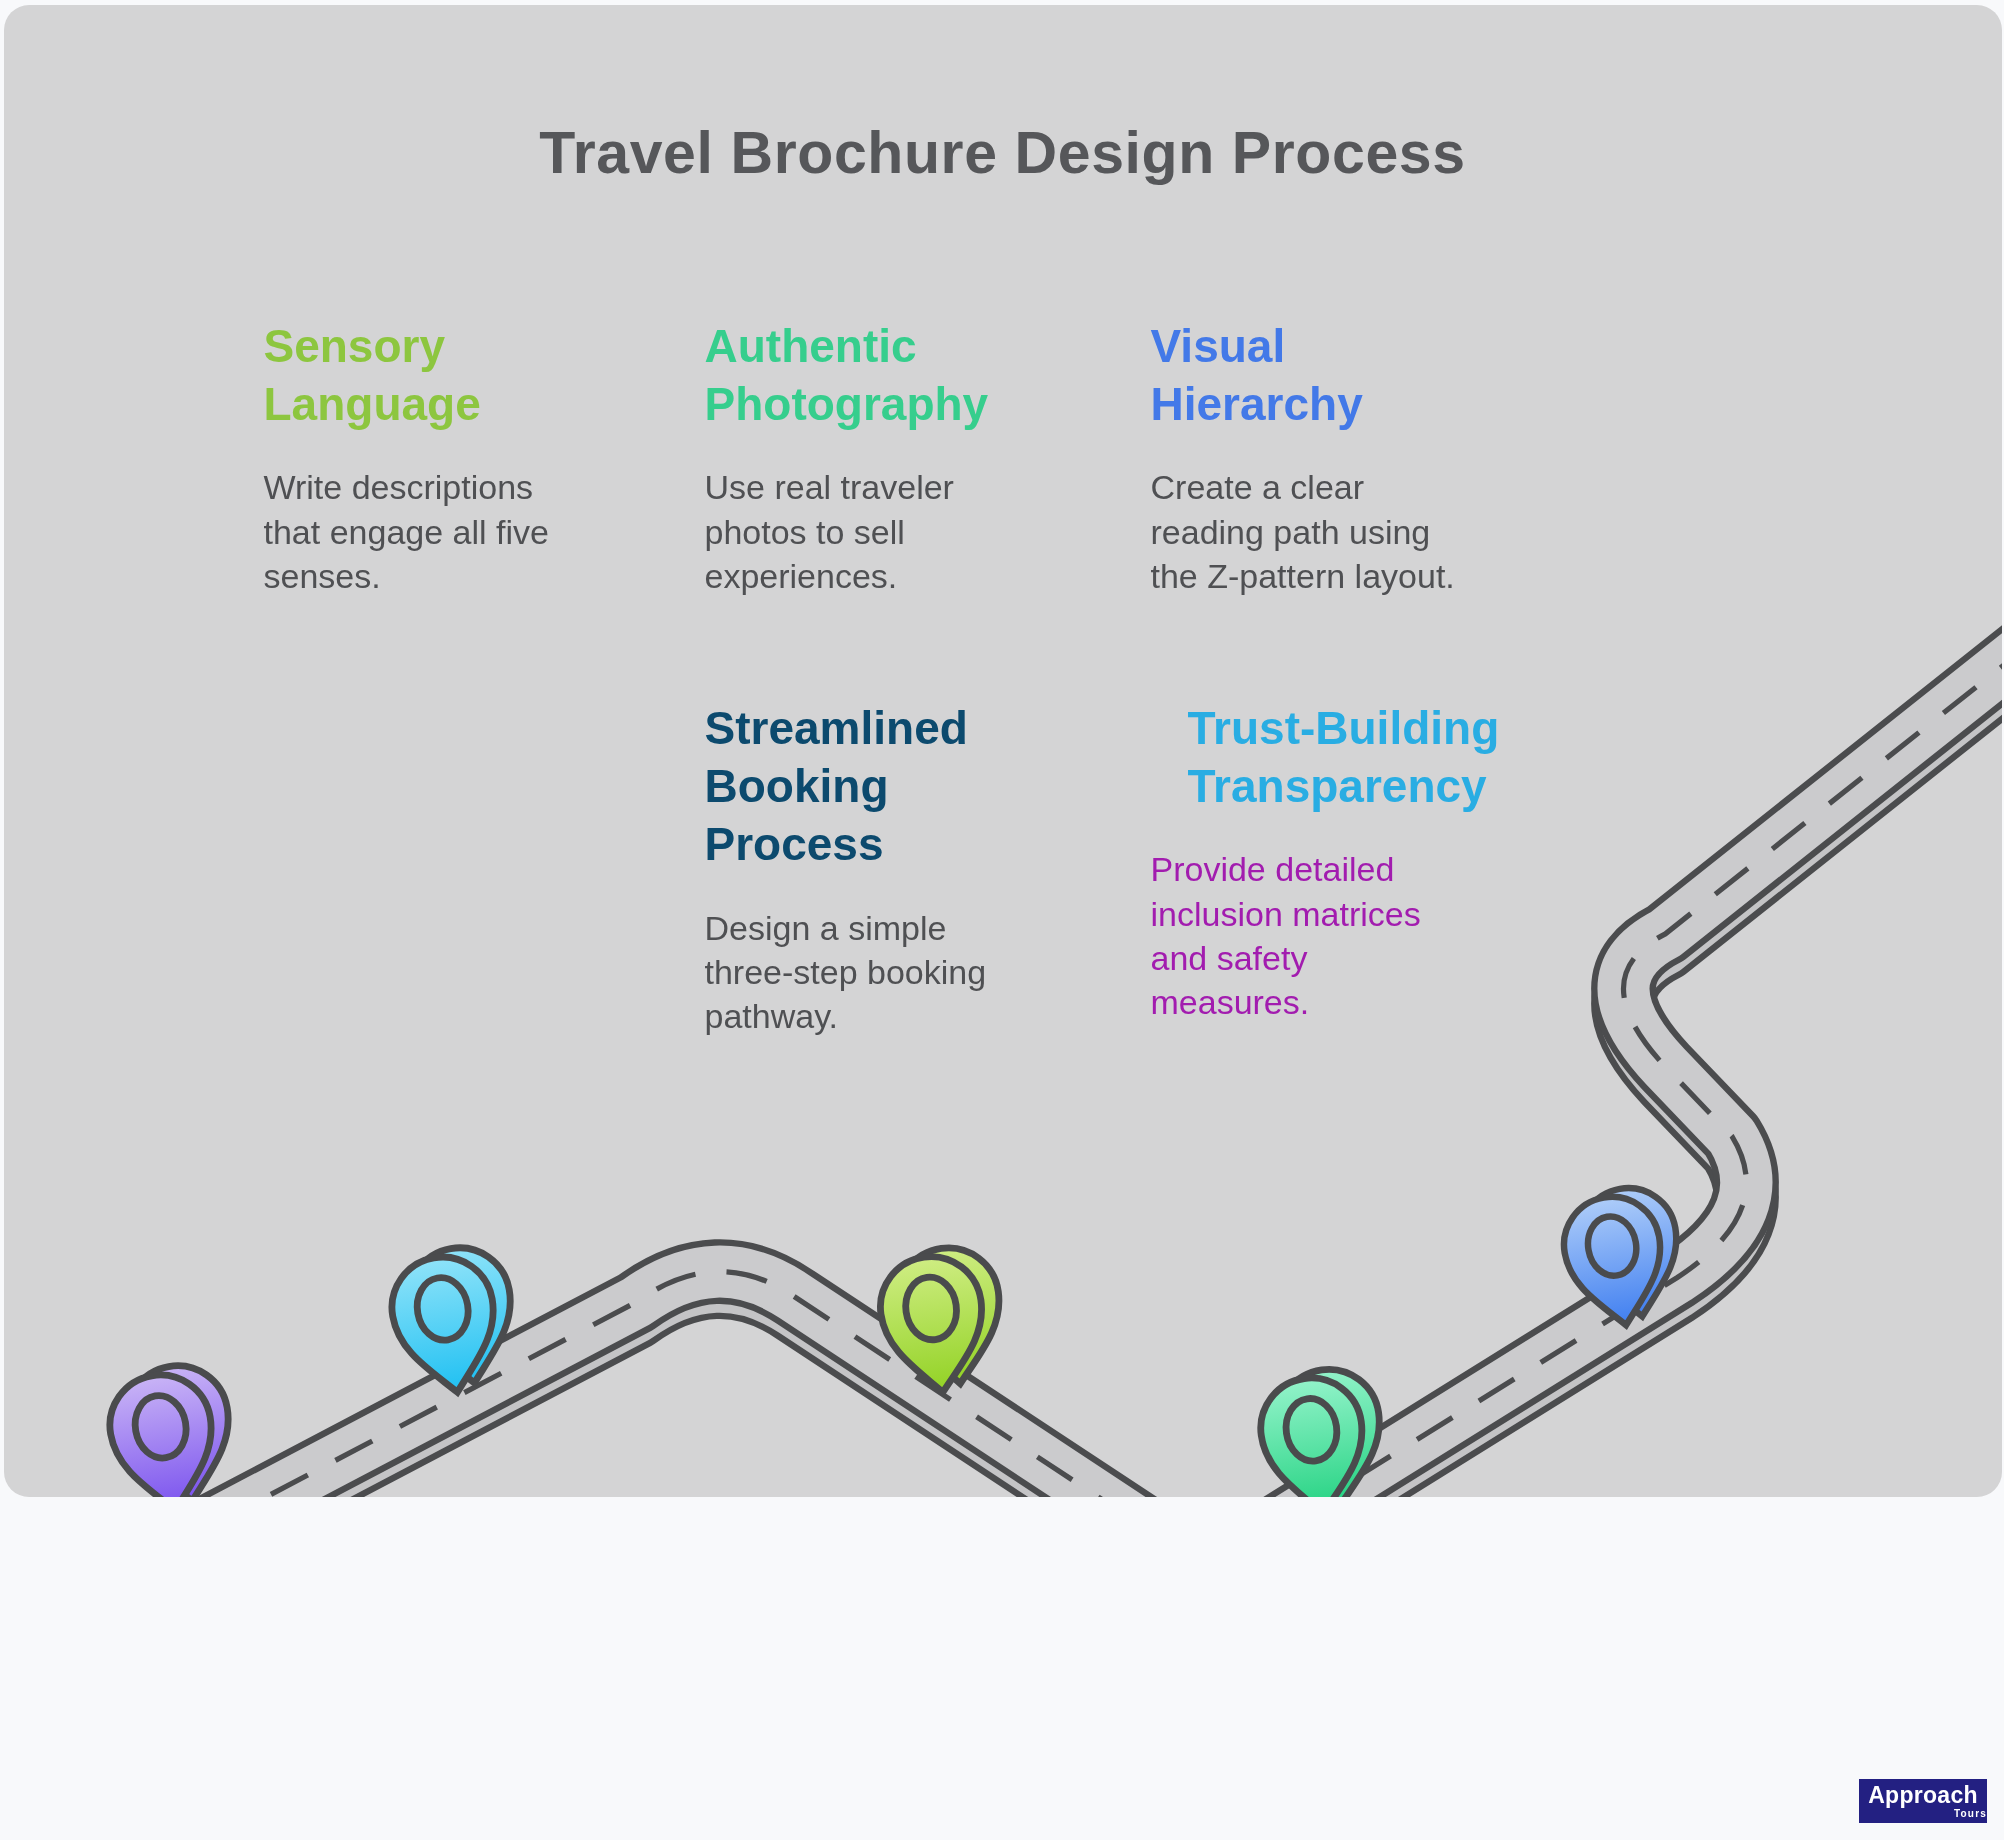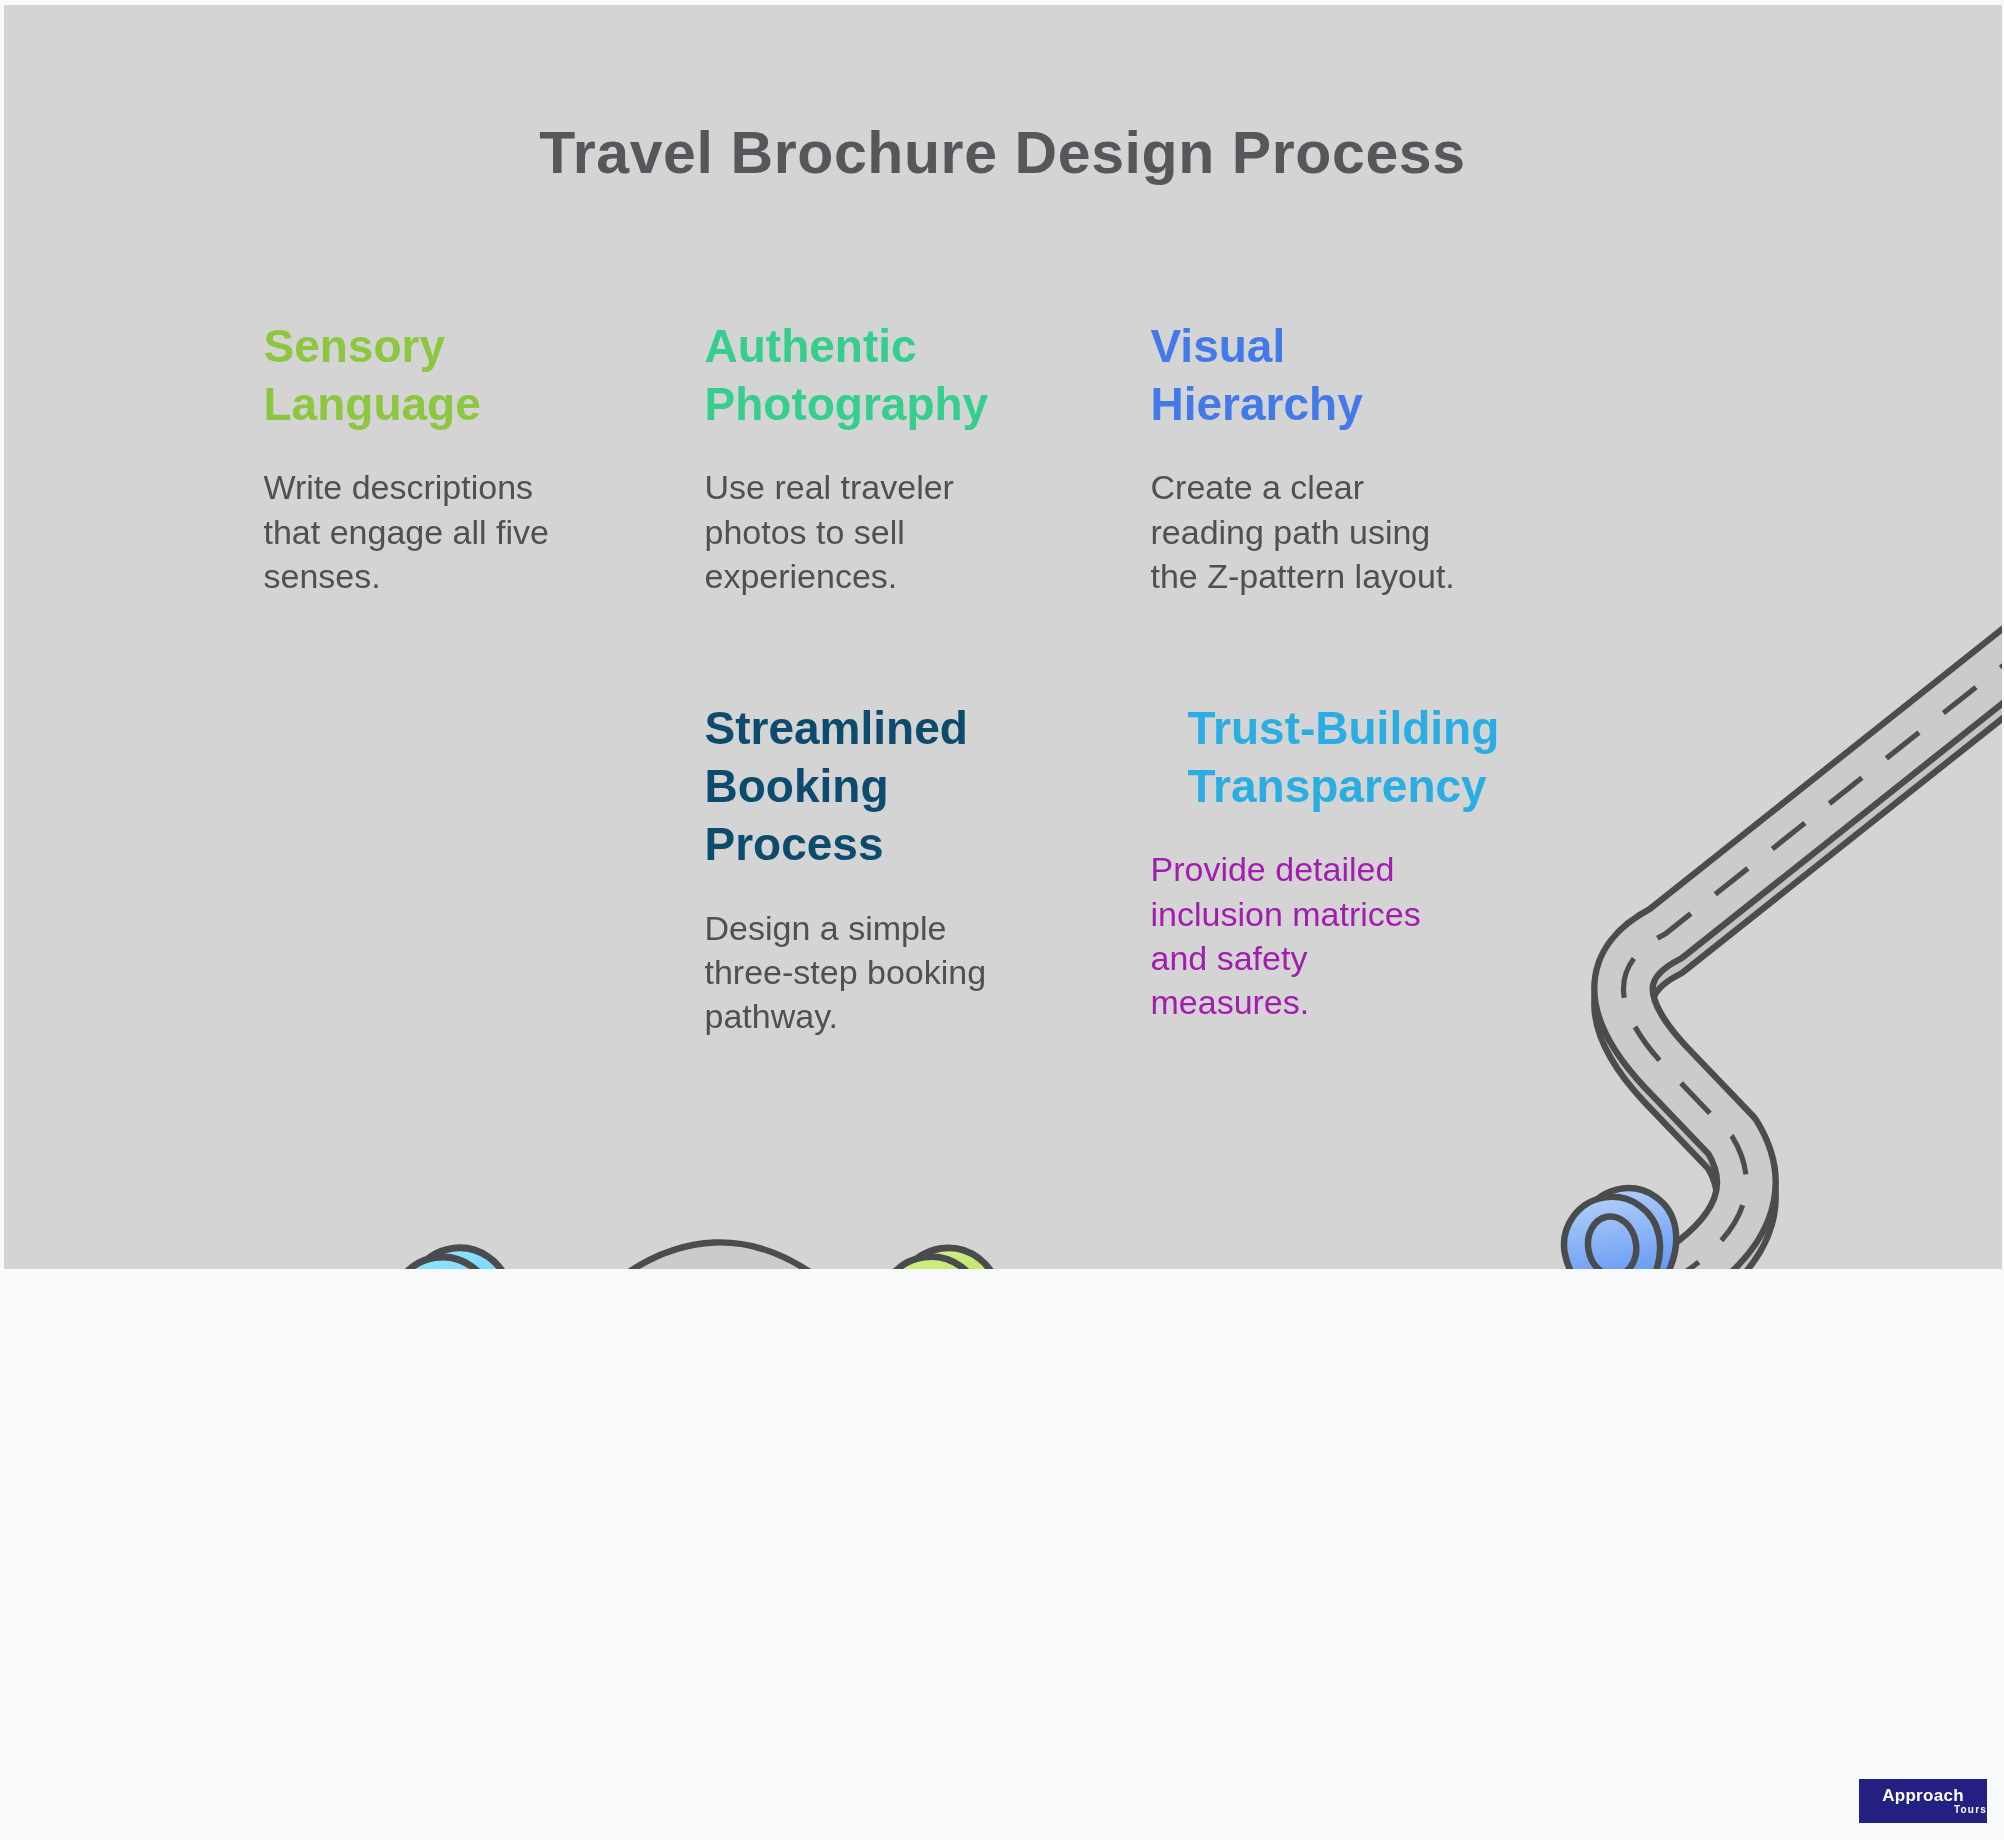--- a/index.html
+++ b/index.html
@@ -5,22 +5,22 @@
   * { margin: 0; padding: 0; box-sizing: border-box; }
   html, body { width: 2005px; height: 1841px; }
   body {
     position: relative;
     font-family: "Liberation Sans", sans-serif;
     overflow: hidden;
   }
   .panel {
     position: absolute;
     left: 3.5px; top: 4.6px;
-    width: 1998px; height: 1264px;
-    border-radius: 1px;
+    width: 1998px; height: 1492px;
+    border-radius: 25px;
     overflow: hidden;
   }
   .road-svg {
     position: absolute;
     left: 0; top: 0;
     width: 1998px; height: 1734px;
     display: block;
   }
   .title {
     position: absolute;
@@ -52,21 +52,21 @@
   .logo {
     position: absolute;
     left: 1859px; top: 1779px;
     width: 128px; height: 44px;
     display: flex;
     flex-direction: column;
     justify-content: center;
     align-items: center;
   }
   .logo-brand {
-    font-size: 17px;
+    font-size: 23px;
     font-weight: 700;
     letter-spacing: 0.3px;
     line-height: 1.05;
   }
   .logo-sub {
     font-size: 10px;
     font-weight: 700;
     letter-spacing: 1.2px;
     align-self: flex-end;
     padding-right: 0;

